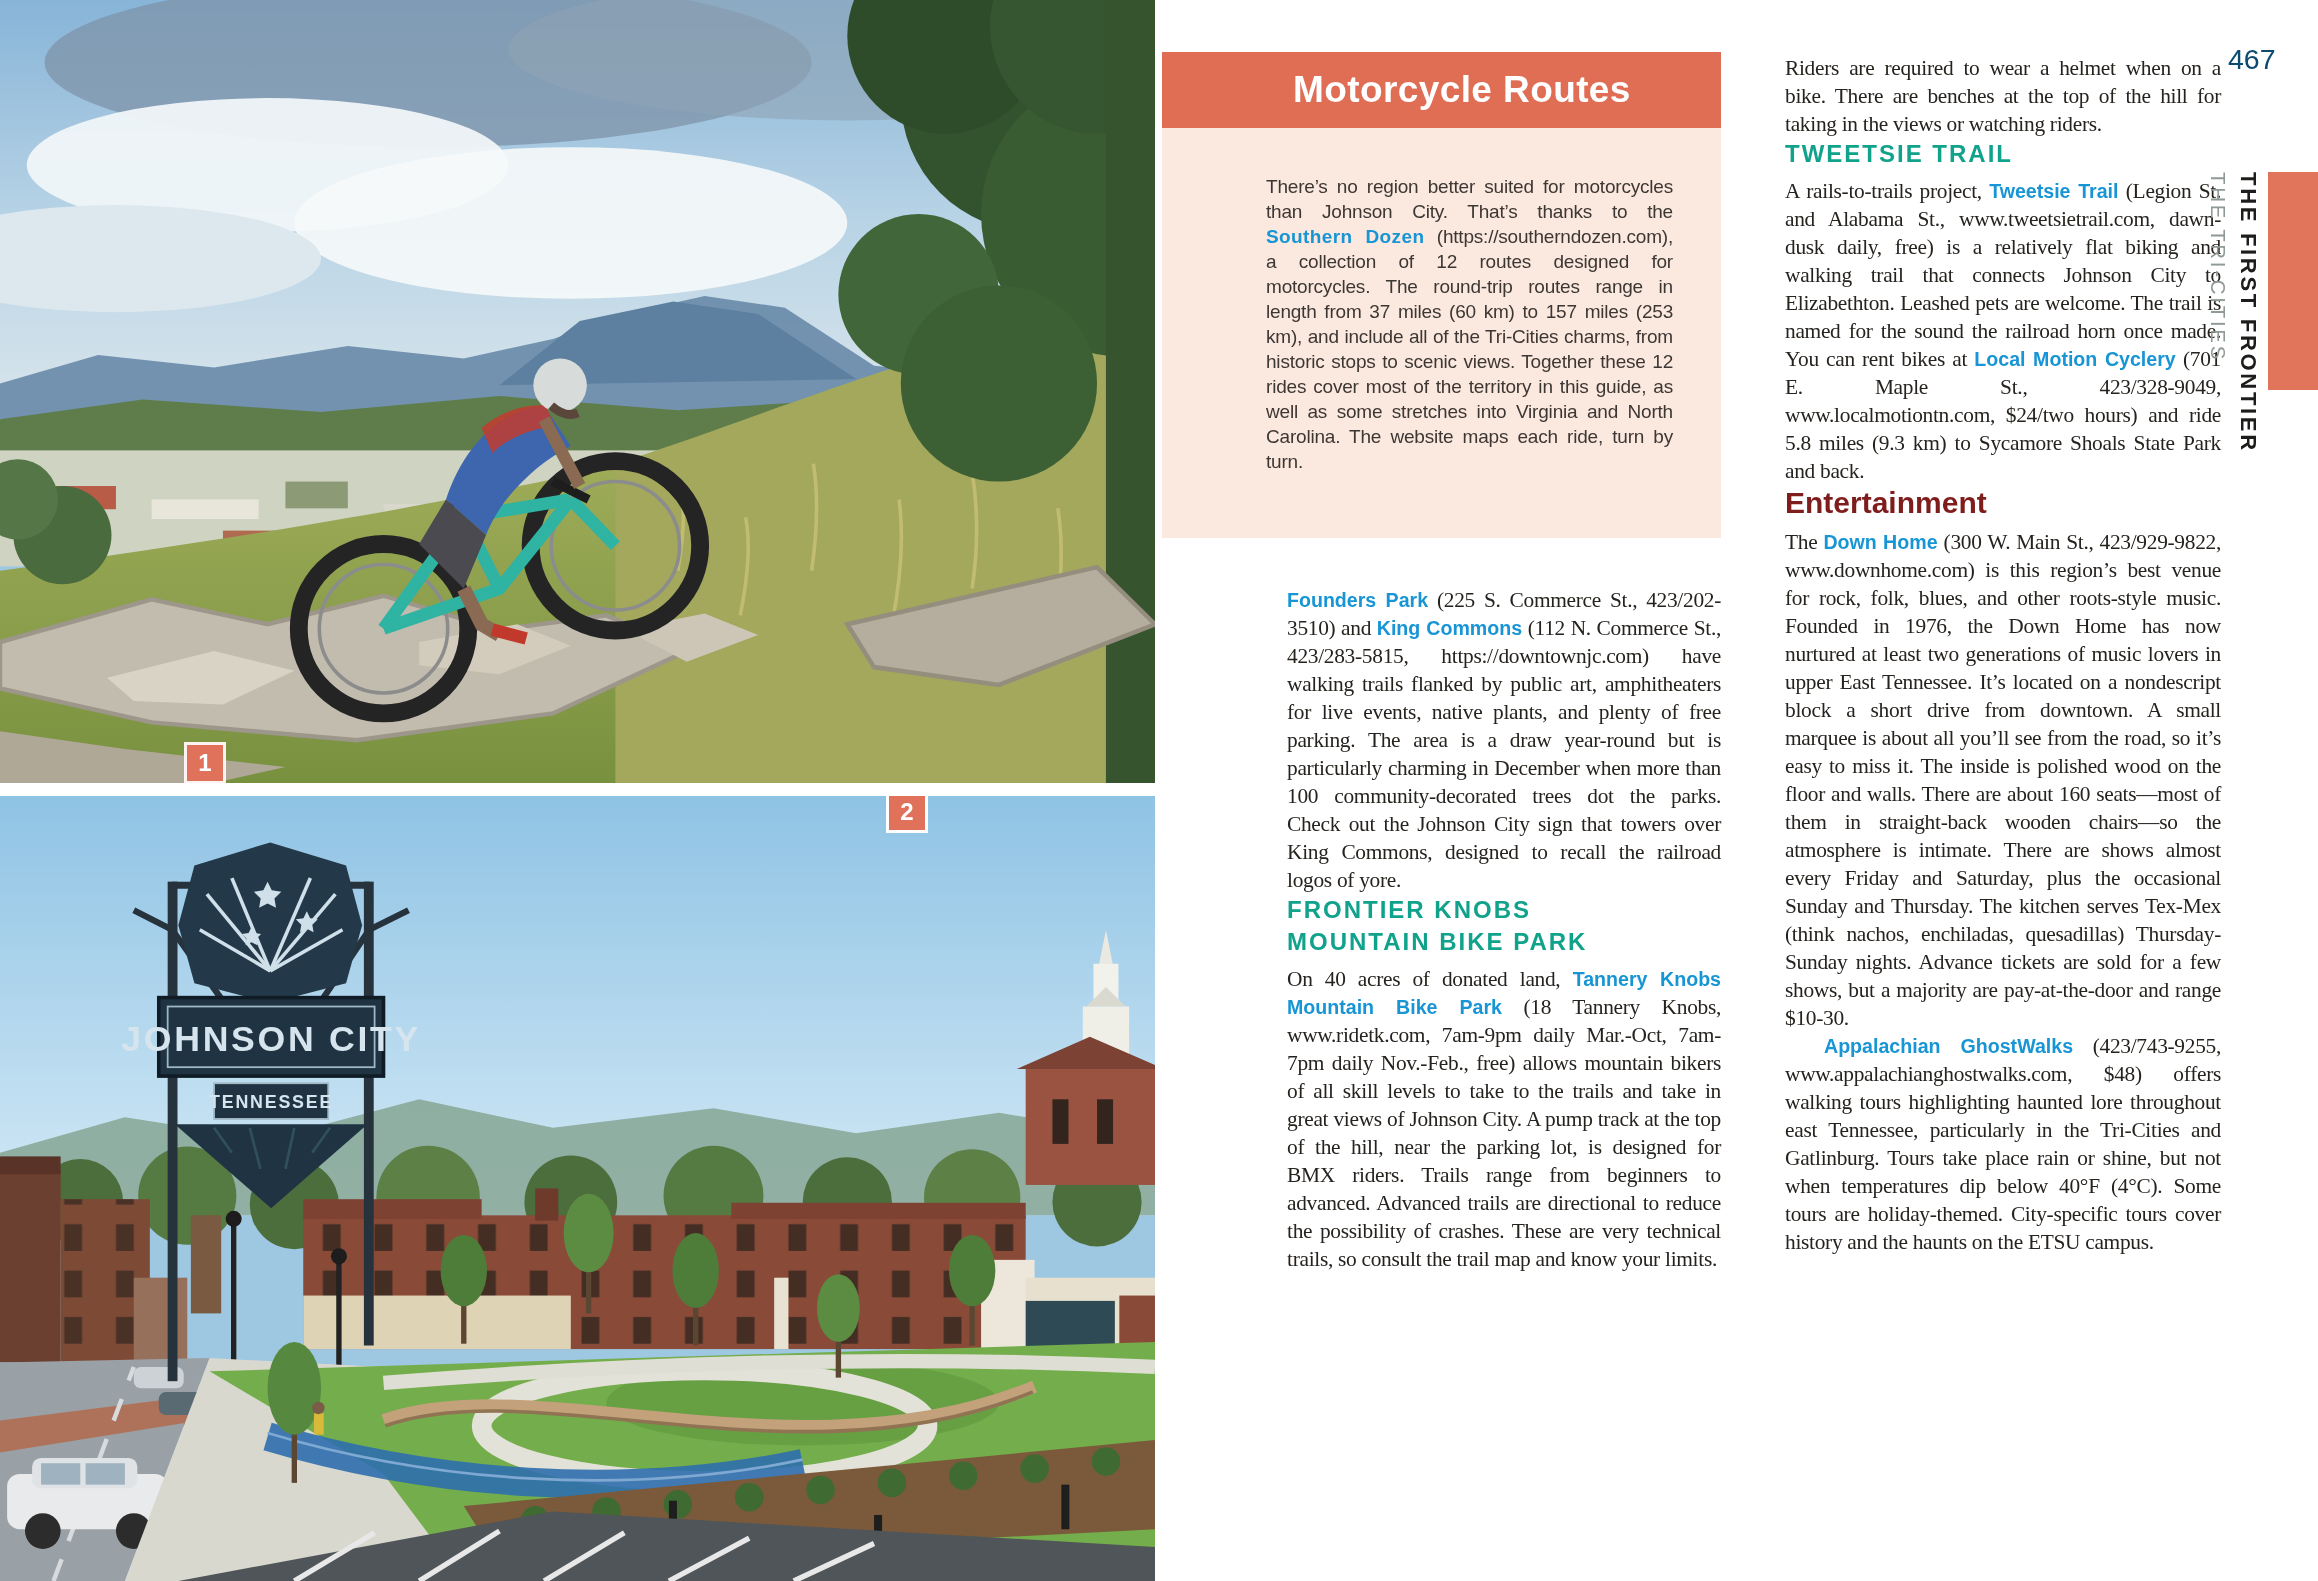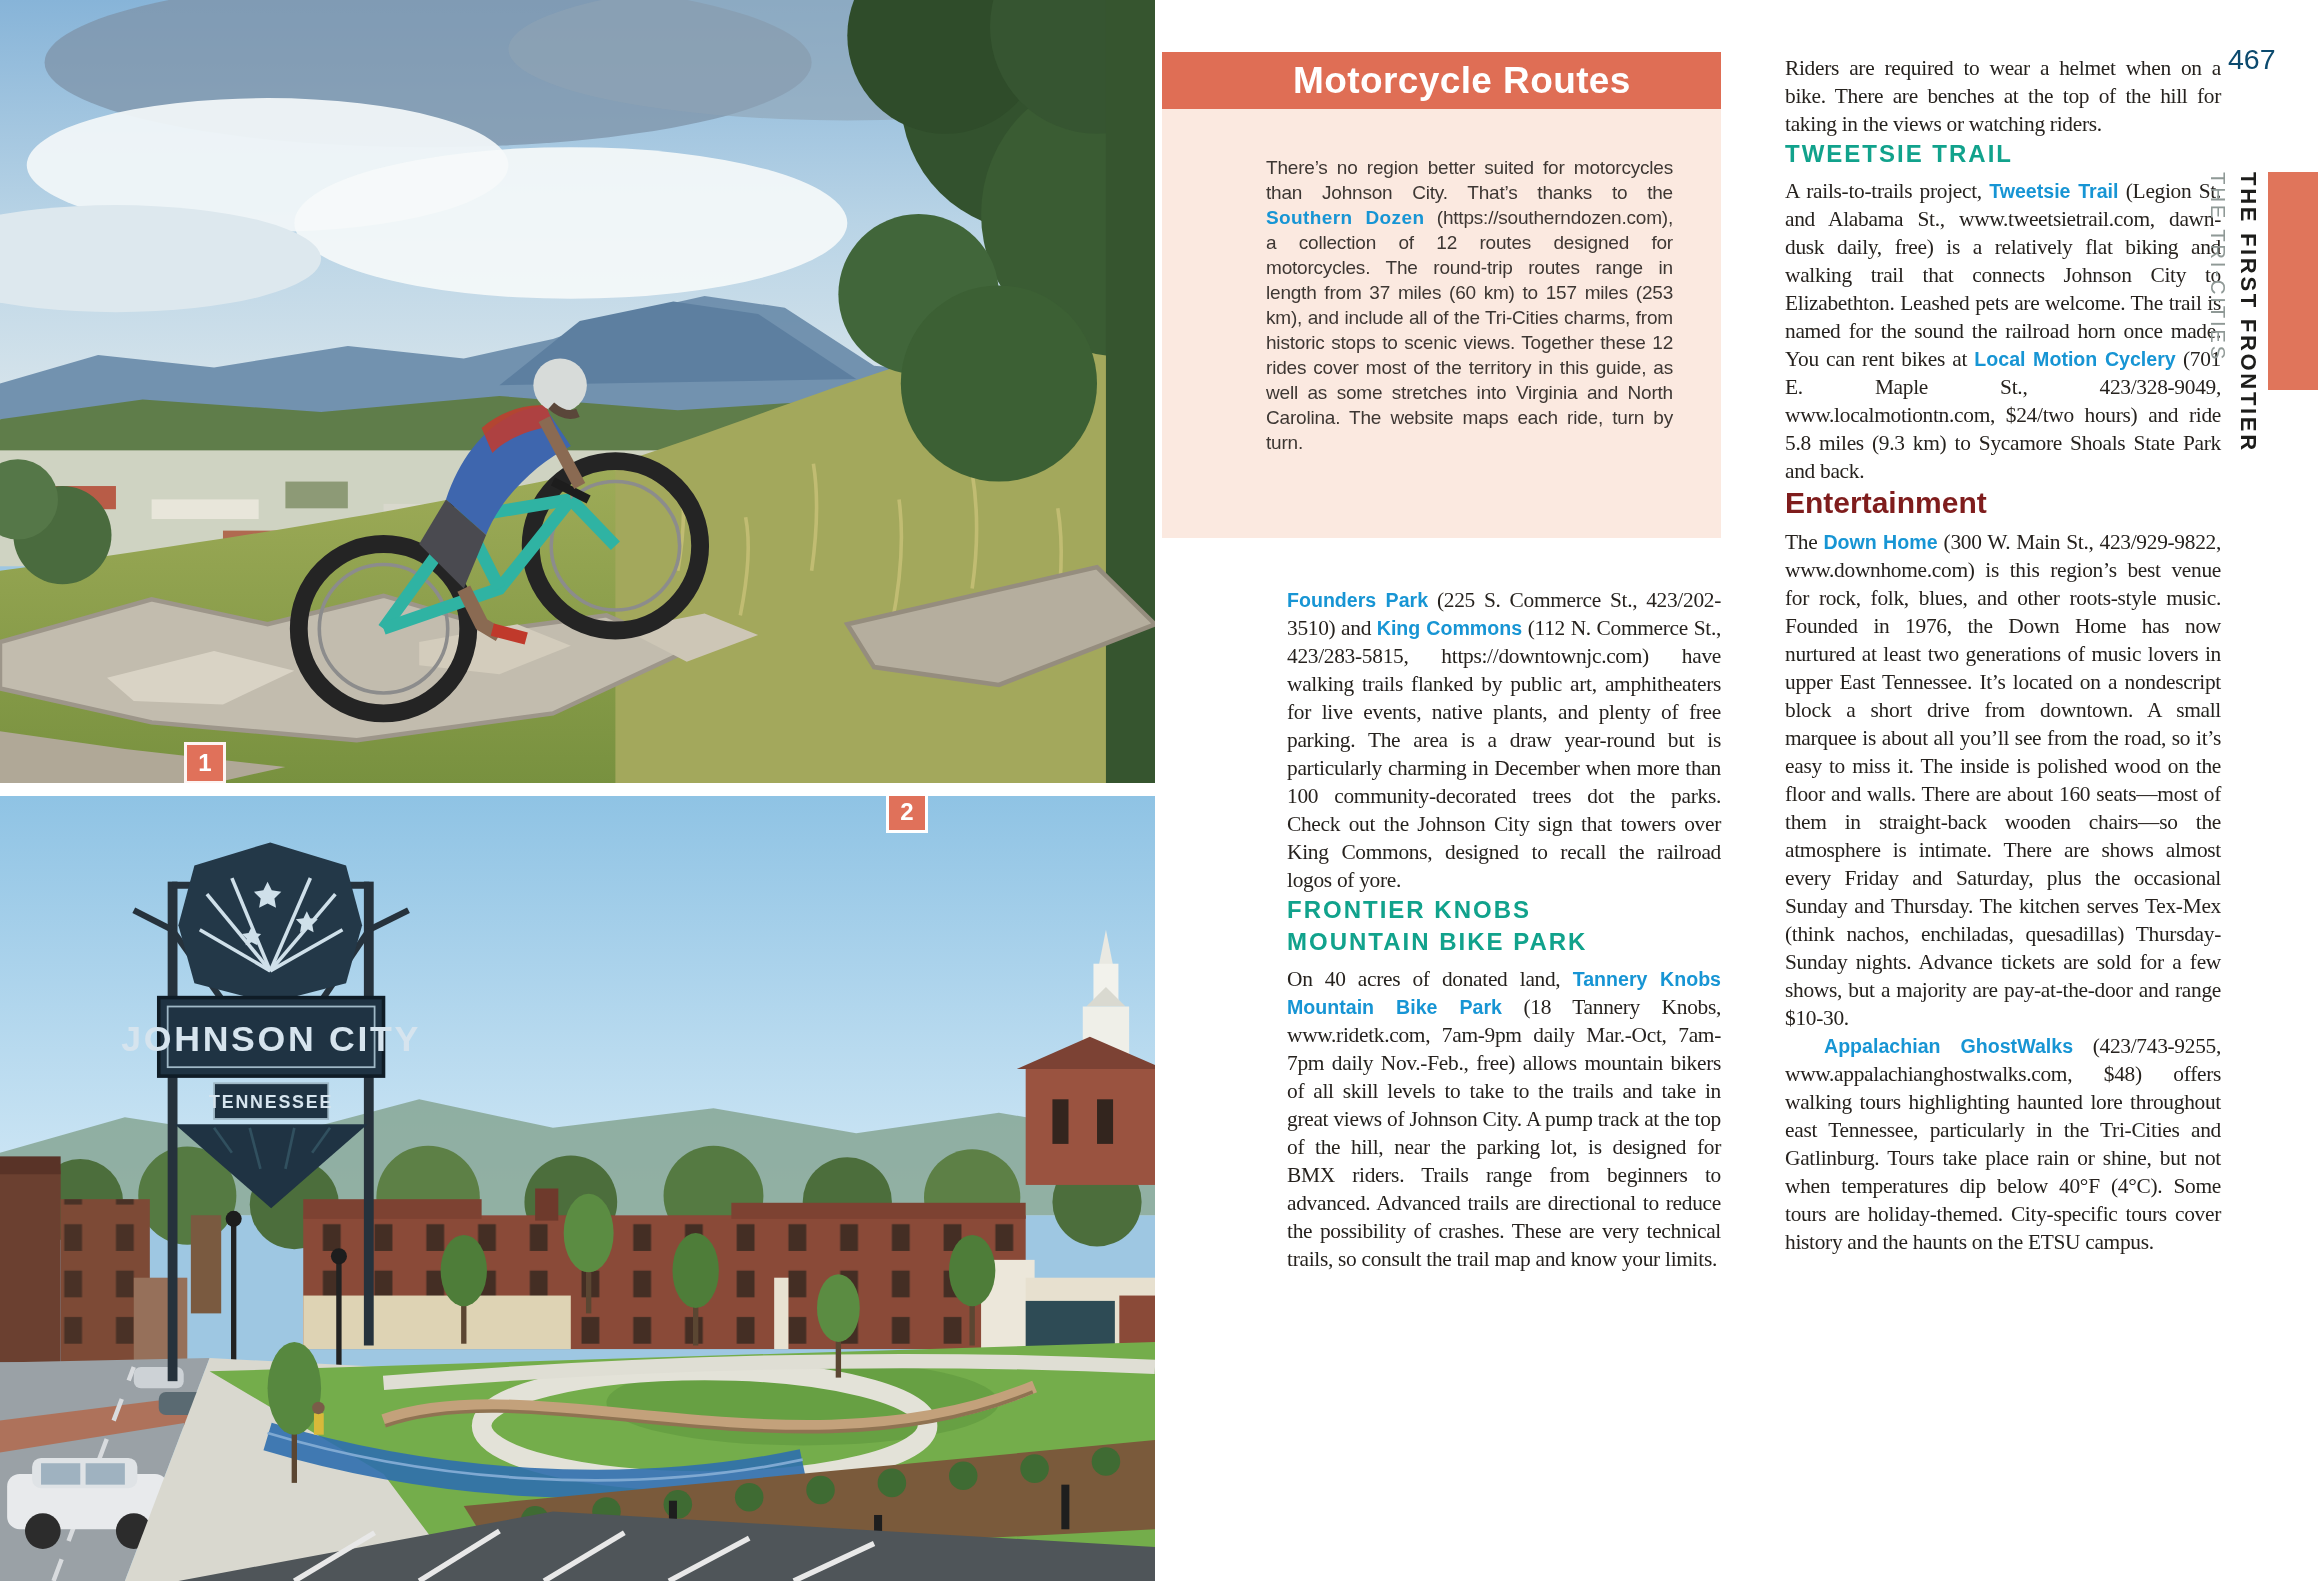--- a/index.html
+++ b/index.html
@@ -9,21 +9,21 @@
   
   .photo{position:absolute;overflow:hidden;background:#9ec7e2;}
   .photo svg{display:block;width:100%;height:100%;}
   .badge{position:absolute;width:36px;height:36px;background:#e0715a;border:3.6px solid #ffffff;
          display:flex;align-items:center;justify-content:center;
          color:#fff;font-weight:700;font-size:24px;line-height:1;}
   .badge.noline{border-color:rgba(255,255,255,.92);}
 
   
   .box{position:absolute;left:1162px;top:52px;width:559px;height:486px;background:#fbe9e0;}
-  .box-header{height:57px;background:#df6e55;display:flex;align-items:center;}
+  .box-header{height:76px;background:#df6e55;display:flex;align-items:center;}
   .box-title{color:#ffffff;font-weight:700;font-size:37px;letter-spacing:0.4px;margin-left:131px;}
   .box-body{padding:27px 48px 0 104px;font-size:19px;line-height:25px;letter-spacing:-0.2px;
             color:#3d3733;text-align:justify;}
   .box-body .seg-link{font-size:19px;letter-spacing:0.4px;}
 
   
   .col{position:absolute;color:#26221e;}
   .serif{font-family:"Liberation Serif",serif;font-size:21.4px;line-height:28px;
          letter-spacing:-0.3px;text-align:justify;margin:0;}
   .col-mid .serif{line-height:28px;}

